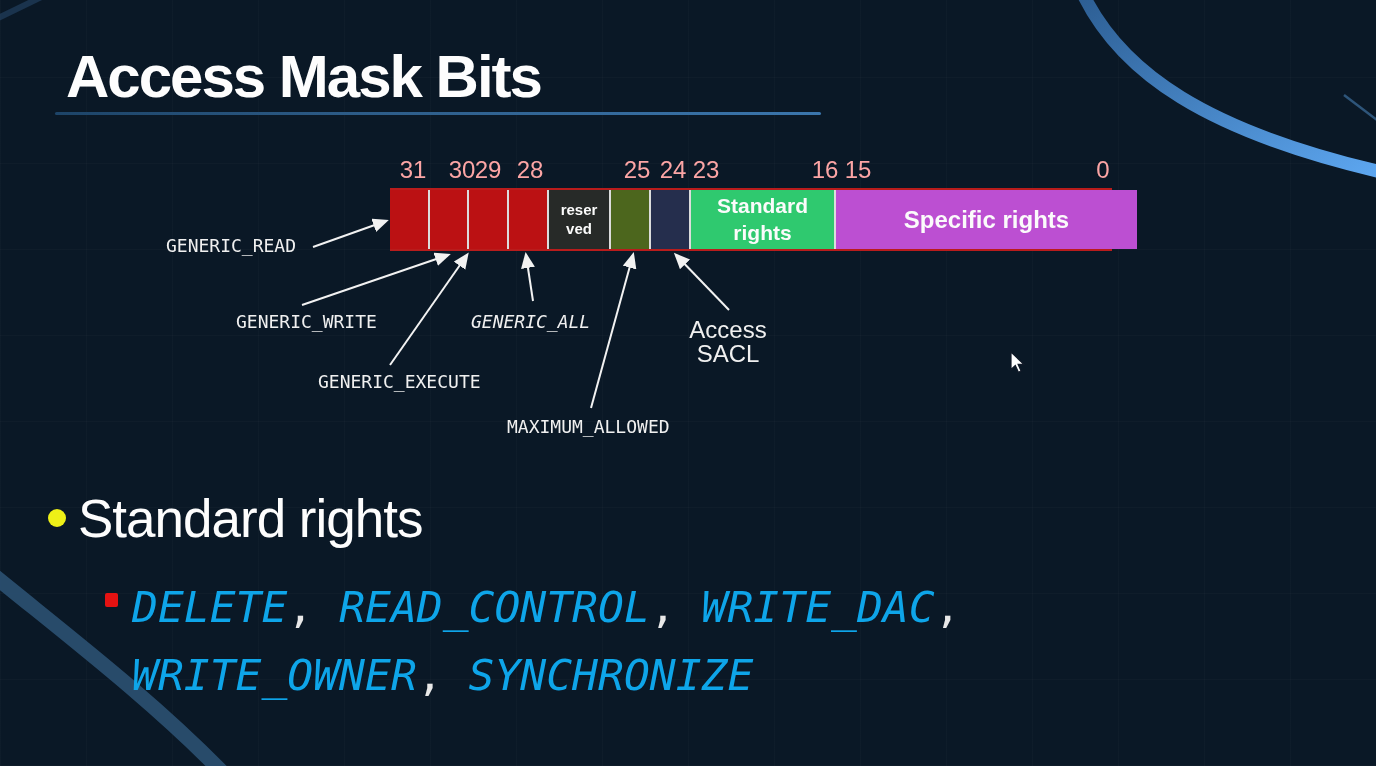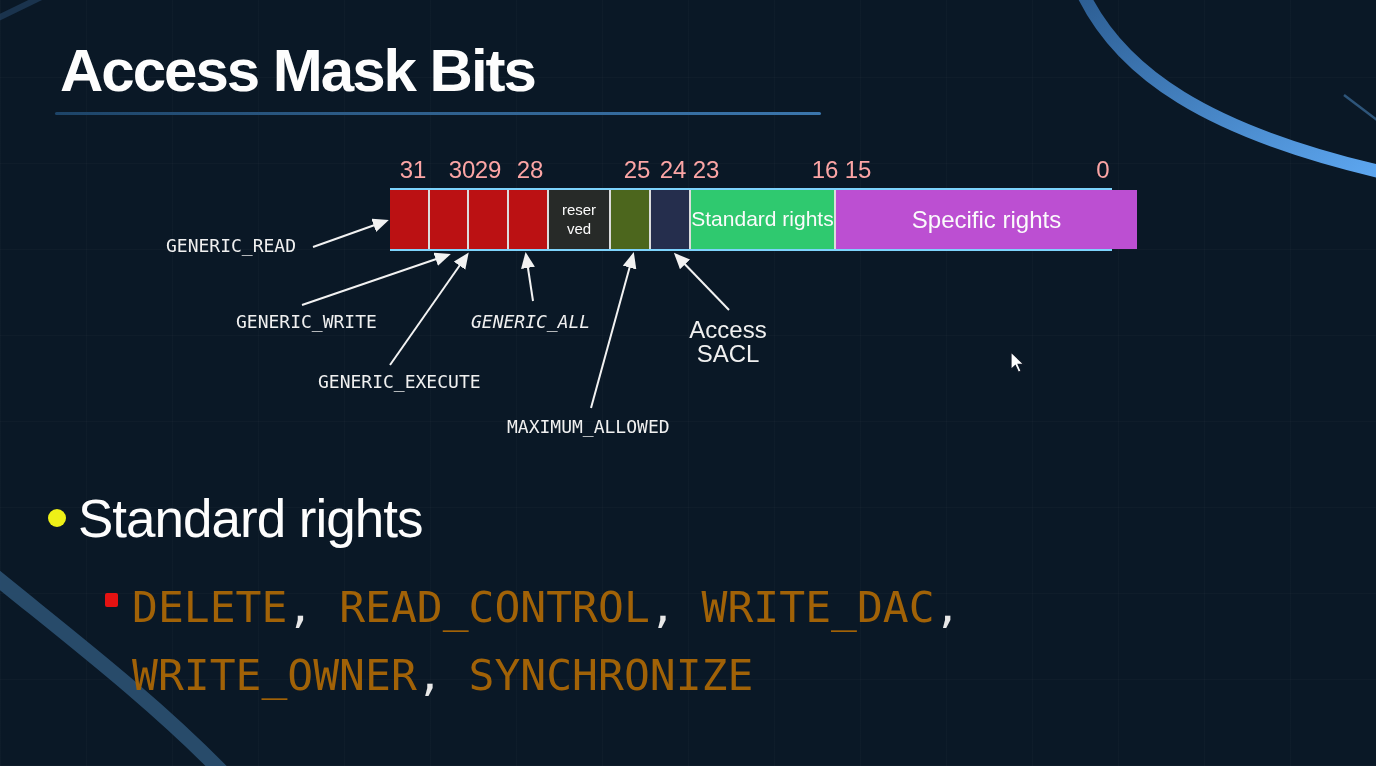--- a/index.html
+++ b/index.html
@@ -9,36 +9,36 @@
     background-image:
       repeating-linear-gradient(0deg, rgba(255,255,255,.018) 0 1px, transparent 1px 86px),
       repeating-linear-gradient(90deg, rgba(255,255,255,.018) 0 1px, transparent 1px 86px);
     font-family:"Liberation Sans", sans-serif;
     color:#fff;
   }
   .abs{position:absolute;}
   
   #slide-title{
     left:56px;top:32px;font-size:60px;font-weight:bold;letter-spacing:-2px;
-    color:#fdfdfd;margin:4px;white-space:nowrap;
+    color:#fdfdfd;margin:10px;white-space:nowrap;
   }
   #title-underline{
     left:55px;top:112px;width:766px;height:3px;
     background:linear-gradient(90deg,#1d4468,#2d5c88 40%,#3b76ad);
     border-radius:2px;
   }
   
   .bit-num{
     position:absolute;top:156px;transform:translateX(-50%);
     font-size:24px;color:#fca5a5;white-space:nowrap;
   }
   
   #bitbar{
     left:390px;top:188px;width:722px;height:63px;
-    border:2px solid #7dd3fc;box-sizing:border-box;background:#0a1826;
+    border:2px solid #b91c1c;box-sizing:border-box;background:#0a1826;font-weight:bold;
   }
   .cell{
     position:absolute;top:0;bottom:0;box-sizing:border-box;
     border-right:2px solid #dcdcdc;
     display:flex;align-items:center;justify-content:center;text-align:center;
   }
   .cell.last{border-right:none;}
   .cell .cell-label{color:#fbfbfb;line-height:1.25;white-space:pre-line;}
   
   .field-label{position:absolute;white-space:pre-line;color:#f0f0f0;}
@@ -55,21 +55,21 @@
     white-space:nowrap;
   }
   #code-bullet{
     left:105px;top:593px;width:13px;height:14px;background:#e51212;border-radius:2px;
   }
   #code-block{
     left:132px;top:573px;
     font-family:"DejaVu Sans Mono","Liberation Mono",monospace;
     font-size:43px;line-height:68px;white-space:nowrap;
   }
-  .tok-g{color:#a16207;}
+  .tok-g{color:#0ea5e9;font-style:italic;}
   .tok-w{color:#e8e8e8;}
 </style>
 </head>
 <body>
 
 <svg class="layer" width="1376" height="766" viewBox="0 0 1376 766">
   <defs>
     <linearGradient id="arcGrad" x1="0" y1="0" x2="1" y2="1">
       <stop offset="0" stop-color="#2c5d92"></stop>
       <stop offset="1" stop-color="#5ea8f2"></stop>

